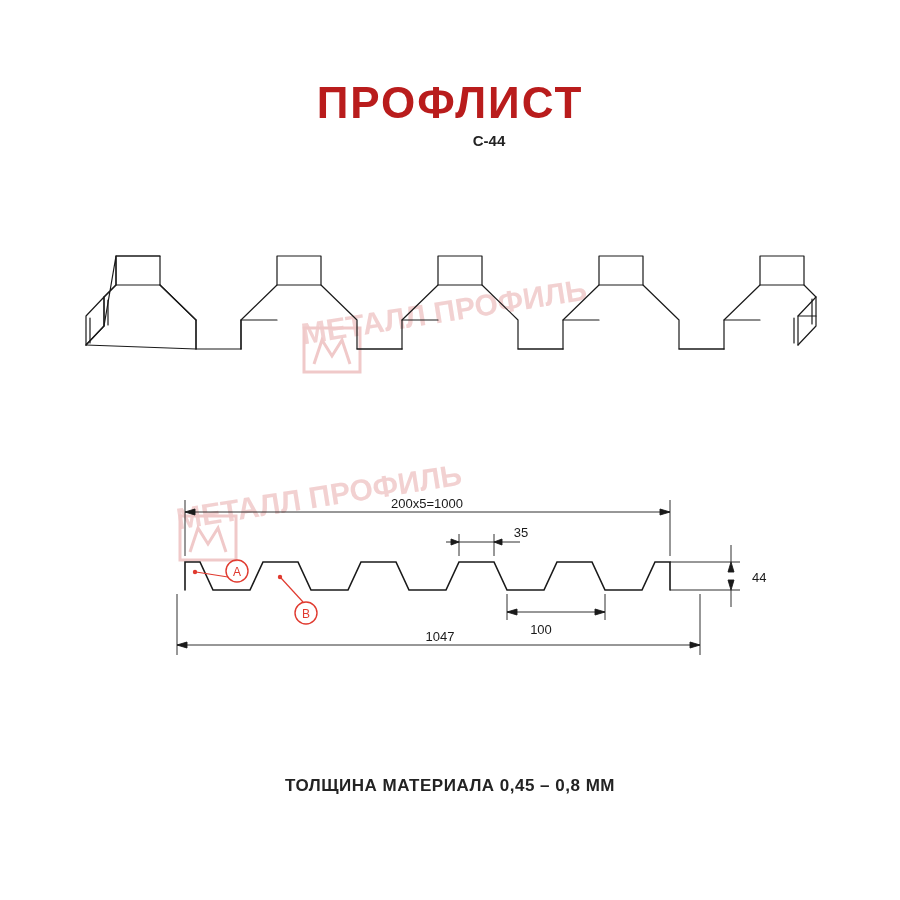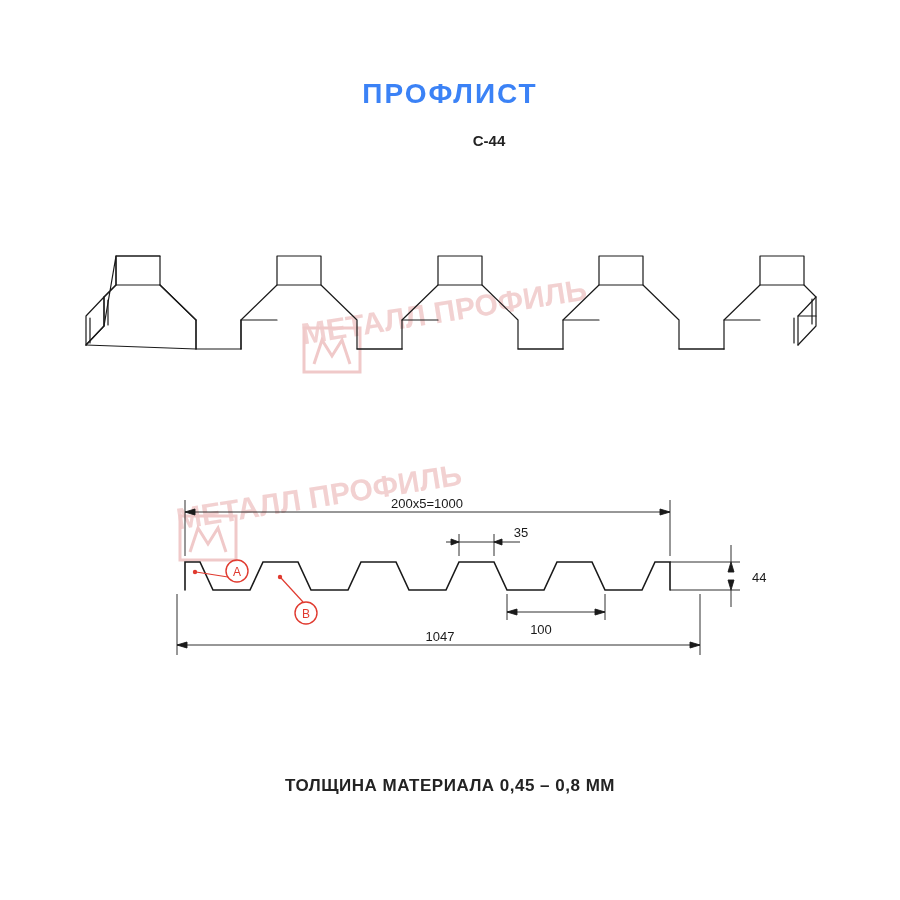--- a/index.html
+++ b/index.html
@@ -13,24 +13,24 @@
   }
   .sheet{
     position:absolute;
     left:0;top:0;
     width:900px;height:900px;
   }
   .title{
     position:absolute;
     top:78px;left:0;width:900px;
     text-align:center;
-    font-size:28px;
+    font-size:44px;
     font-weight:bold;
     letter-spacing:2px;
-    color:#3b82f6;
+    color:#b91c1c;
   }
   .subtitle{
     position:absolute;
     top:132px;left:0;width:900px;
     text-align:center;
     font-size:15px;
     font-weight:bold;
     color:#232323;
     padding-left:39px;
   }

